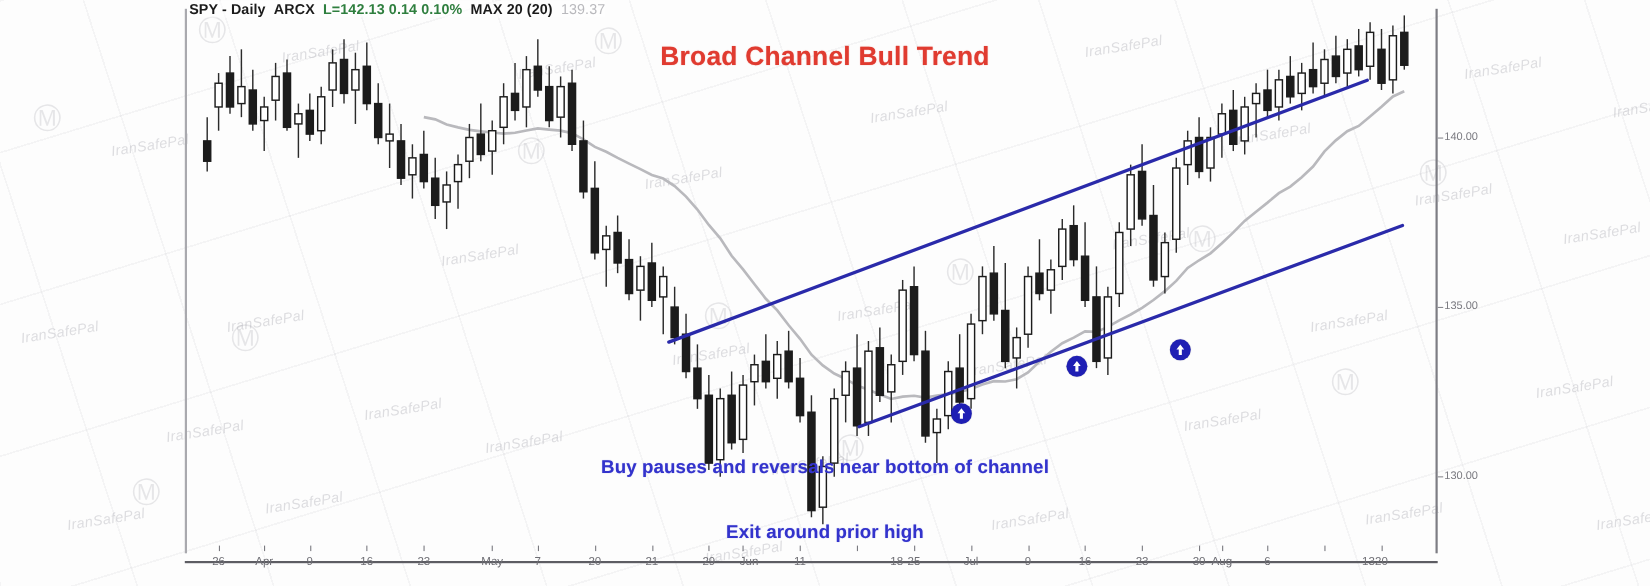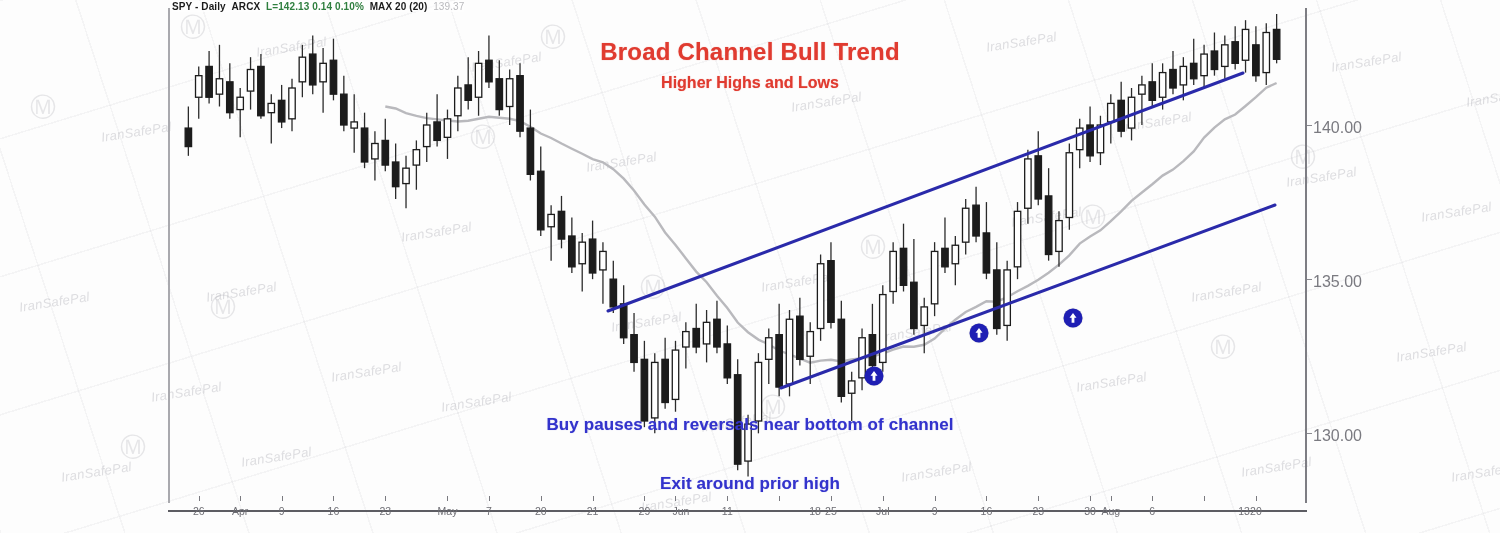--- a/index.html
+++ b/index.html
@@ -18,26 +18,26 @@
     transform:rotate(-9deg);transform-origin:left top;}
   .wm-logo{position:absolute;color:rgba(150,150,160,.22);font-size:26px;pointer-events:none;
     font-family:"Liberation Serif",serif;}
 
   
   #plot{position:absolute;left:170px;top:8px;width:1135px;height:495px;}
   #plot .axis-right{position:absolute;right:-2px;top:0;bottom:0;width:2px;background:#7d7d83;}
   #plot .axis-left{position:absolute;left:-2px;top:0;bottom:0;width:2px;background:#a9a9ae;}
   #plot .axis-bottom{position:absolute;left:-2px;right:-2px;bottom:-9px;height:2px;background:#5d5d63;}
 
-  .hdr{position:absolute;left:172px;top:1px;font-size:10px;font-weight:bold;color:#1b1b1b;
+  .hdr{position:absolute;left:172px;top:1px;font-size:13px;font-weight:bold;color:#1b1b1b;
        letter-spacing:.1px;white-space:nowrap;background:rgba(255,255,255,.55);}
   .hdr .g{color:#2f7f3f;}
   .hdr .f{color:#b9b9bd;font-weight:normal;}
 
-  .ylab{position:absolute;font-size:16px;color:#7a7a80;white-space:nowrap;}
+  .ylab{position:absolute;font-size:10px;color:#7a7a80;white-space:nowrap;}
   .ytick{position:absolute;width:5px;height:1px;background:#8a8a90;}
   .xlab{position:absolute;font-size:10.5px;color:#6e6e74;white-space:nowrap;transform:translateX(-50%);}
   .xtick{position:absolute;width:1px;height:5px;background:#7a7a80;}
 
   svg.layer{position:absolute;left:0;top:0;width:1135px;height:495px;overflow:visible;}
 
   .title{position:absolute;left:0;width:1500px;text-align:center;font-weight:bold;
          color:#e03b30;text-shadow:0 0 1px rgba(224,59,48,.55);}
   #title-main{top:38px;font-size:24px;letter-spacing:.2px;}
   #title-sub{top:74px;font-size:16px;}
@@ -619,18 +619,17 @@
         </svg>
       </div>
       <div class="marker" style="left: 1073px; top: 318px;">
         <svg width="13" height="13" viewBox="0 0 13 13">
           <path d="M6.5 1.6 L10 6.2 L7.9 6.2 L7.9 11.2 L5.1 11.2 L5.1 6.2 L3 6.2 Z" fill="#ffffff"></path>
         </svg>
       </div>
     </div>
 
   <div class="title" id="title-main">Broad Channel Bull Trend</div>
-  <div class="title" id="title-sub">Higher Highs and Lows</div>
 
   <div class="note" id="note1">Buy pauses and reversals near bottom of channel</div>
   <div class="note" id="note3">Exit around prior high</div>
 
 </div>
 
 </body></html>

